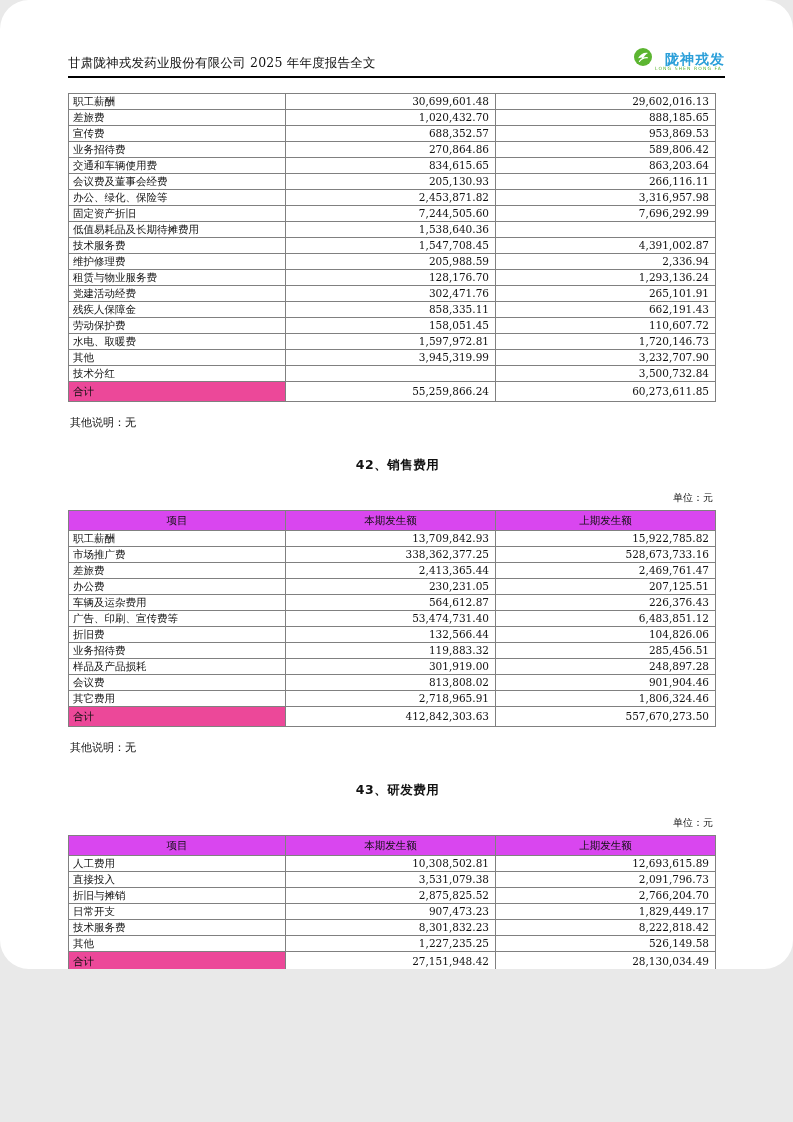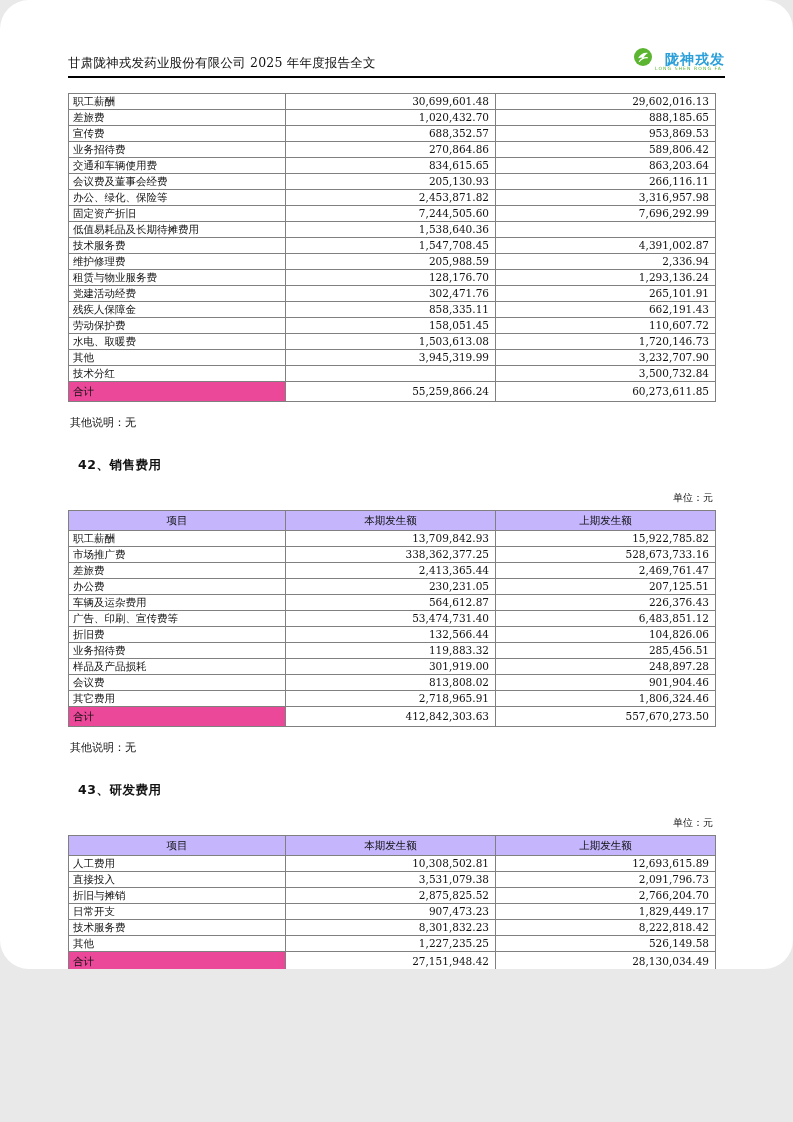--- a/index.html
+++ b/index.html
@@ -24,33 +24,33 @@
   }
   .logo-en {
     font-family:"DejaVu Sans","Liberation Sans",sans-serif;
     font-size:4.5px; color:#5cb531; letter-spacing:1.1px; margin:1px 0 0 21px;
   }
   
   table { border-collapse:collapse; table-layout:fixed; width:647px;padding-left:8px; }
   col.c1 { width:217px; } col.c2 { width:210px; } col.c3 { width:220px; }
   th, td { border:1px solid #808080; font-size:10.5px; overflow:hidden; white-space:nowrap; }
   th {
-    background:#c4b5fd; font-weight:normal; text-align:center;
+    background:#d946ef; font-weight:normal; text-align:center;
     height:19px; line-height:19px;
   }
   td { height:15px; line-height:15px; padding:0 6px 0 4px; }
   td.label { text-align:left; }
   td.num { text-align:right; }
   tbody.total-body td { height:19px; line-height:19px; }
   tbody.total-body td.label { background:#ec4899; }
   .tbl1 { margin-top:15px; }
   .other-note { font-size:11px; margin:13px 0 0 2px; }
   .section-title {
     font-family:"DejaVu Sans","Liberation Sans",sans-serif;
-    font-weight:bold; font-size:12.5px; margin:27px 0 0 10px; letter-spacing:0.5px;
+    font-weight:bold; font-size:12.5px; margin:27px 0 0 2px; letter-spacing:0.5px;text-align:center;
   }
   .unit-line { font-size:10px; text-align:right; margin:17px 0 5px 0; padding-right:12px; }
   
   .page-number { position:absolute; left:56px; top:1036px; font-size:10px; }
 </style>
 </head>
 <body>
 
 <div class="page">
 
@@ -165,21 +165,21 @@
         </tr>
 
         <tr>
           <td class="label">劳动保护费</td>
           <td class="num">158,051.45</td>
           <td class="num">110,607.72</td>
         </tr>
 
         <tr>
           <td class="label">水电、取暖费</td>
-          <td class="num">1,503,613.08</td>
+          <td class="num">1,597,972.81</td>
           <td class="num">1,720,146.73</td>
         </tr>
 
         <tr>
           <td class="label">其他</td>
           <td class="num">3,945,319.99</td>
           <td class="num">3,232,707.90</td>
         </tr>
 
         <tr>

